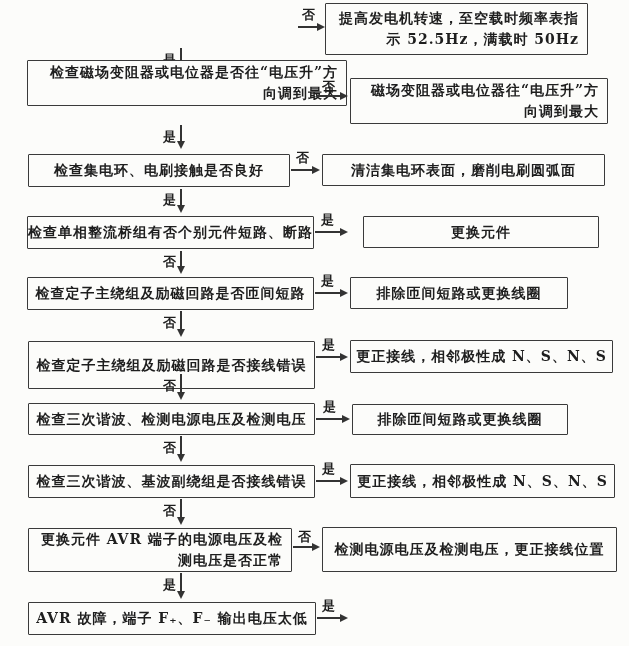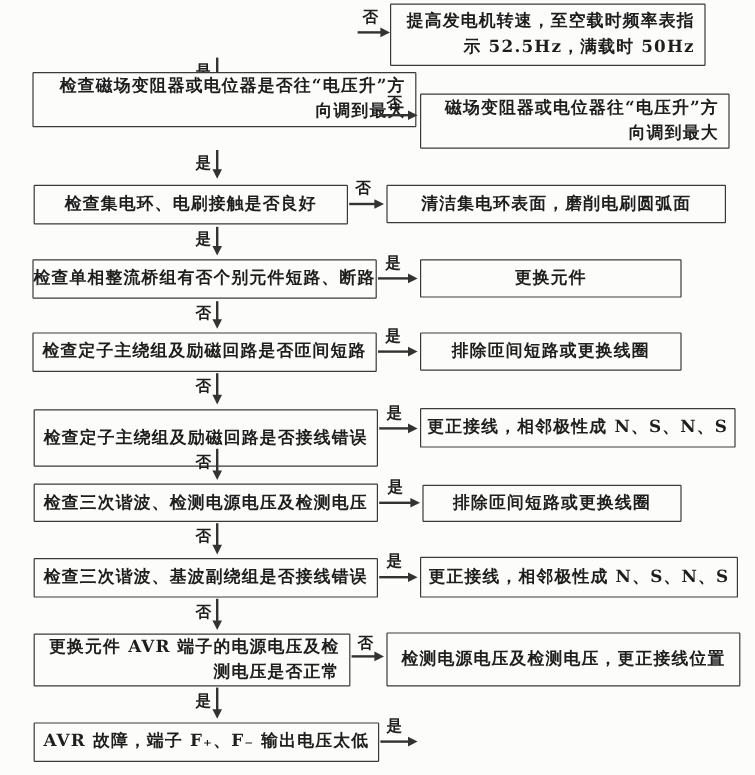--- a/index.html
+++ b/index.html
@@ -92,21 +92,21 @@
   <div class="box nowrap" style="left:28px;top:154px;width:262px;height:33px">检查集电环、电刷接触是否良好</div>
   <div class="lbl" style="left:296px;top:149px">否</div>
   <div class="hline" style="left:291px;top:169px;width:22px"></div>
   <div class="box nowrap" style="left:322px;top:154px;width:283px;height:32px">清洁集电环表面，磨削电刷圆弧面</div>
   <div class="lbl" style="left:156px;top:191px;width:20px;text-align:right">是</div>
   <div class="vline" style="left:180px;top:189px;height:17px"></div>
 
   <div class="box nowrap" style="left:27px;top:216px;width:287px;height:33px">检查单相整流桥组有否个别元件短路、断路</div>
   <div class="lbl" style="left:321px;top:211px">是</div>
   <div class="hline" style="left:315px;top:231px;width:26px"></div>
-  <div class="box nowrap" style="left:350px;top:216px;width:218px;height:32px">更换元件</div>
+  <div class="box nowrap" style="left:363px;top:216px;width:236px;height:32px">更换元件</div>
   <div class="lbl" style="left:156px;top:253px;width:20px;text-align:right">否</div>
   <div class="vline" style="left:180px;top:251px;height:16px"></div>
 
   <div class="box nowrap" style="left:27px;top:277px;width:287px;height:33px">检查定子主绕组及励磁回路是否匝间短路</div>
   <div class="lbl" style="left:321px;top:272px">是</div>
   <div class="hline" style="left:315px;top:292px;width:26px"></div>
   <div class="box nowrap" style="left:350px;top:277px;width:218px;height:32px">排除匝间短路或更换线圈</div>
   <div class="lbl" style="left:156px;top:314px;width:20px;text-align:right">否</div>
   <div class="vline" style="left:180px;top:311px;height:19px"></div>
 

